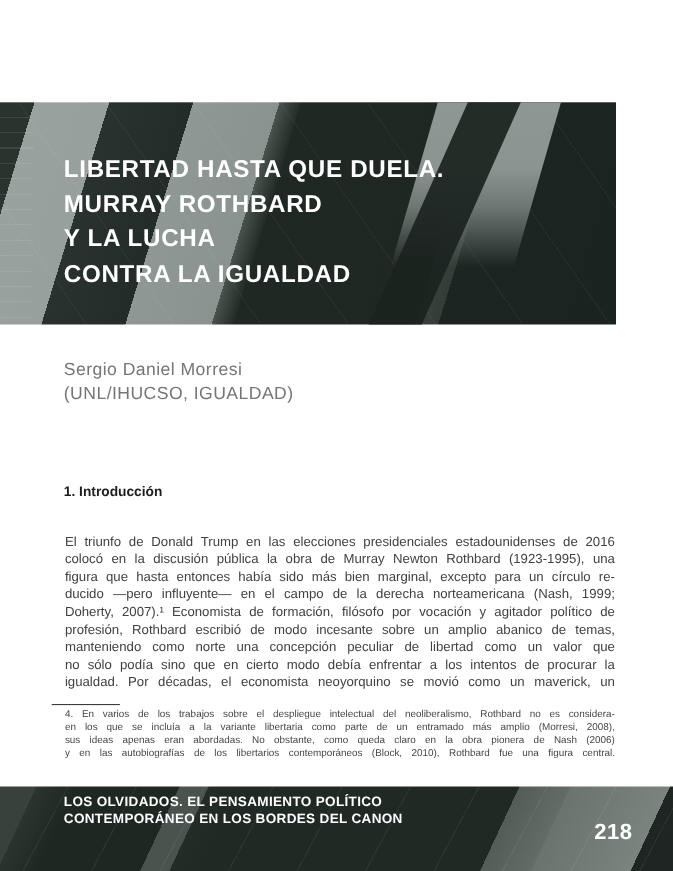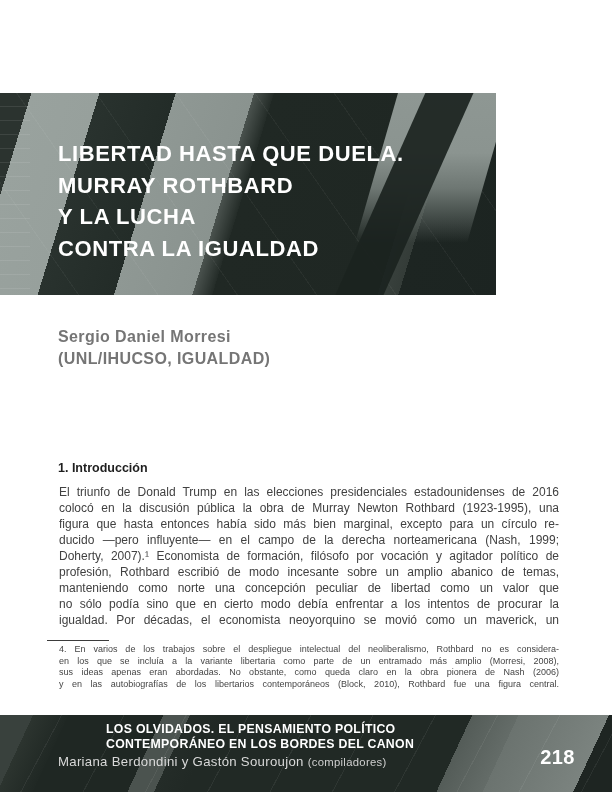--- a/index.html
+++ b/index.html
@@ -7,21 +7,21 @@
     position:relative;
     width:612px;height:792px;
     margin:0 auto;
     background:#ffffff;
     overflow:hidden;
     font-family:"Liberation Sans",sans-serif;
   }
 
   
   .banner{
-    position:absolute;left:0;top:93px;width:496px;height:202px;
+    position:absolute;left:0;top:93px;width:560px;height:202px;
     background:
       repeating-linear-gradient(55deg, rgba(255,255,255,0) 0 64px, rgba(255,255,255,0.045) 64px 65px),
       linear-gradient(107deg,
         #2b332f 0px,  #2b332f 30px,
         #99a29e 30px, #97a09c 95px,
         #29322e 95px, #232c28 168px,
         #8f9894 168px,#8a938f 243px,
         #4a524e 243px,#242c28 262px,
         #202824 262px,#1f2723 420px,
         #3a423e 420px,#343c38 440px,
@@ -50,26 +50,26 @@
     color:#ffffff;
     font-size:22px;line-height:31.6px;
     font-weight:bold;letter-spacing:0.6px;
   }
 
   
   .author{
     position:absolute;left:58px;top:326px;
     color:#757575;
     font-size:16px;line-height:22px;
-    letter-spacing:0.4px;font-weight:700;
+    letter-spacing:0.4px;font-weight:400;
   }
 
   
   .heading{
-    position:absolute;left:58px;top:461px;margin:0;
+    position:absolute;left:58px;top:440px;margin:0;
     color:#1e1e1e;
     font-size:12.5px;line-height:15px;font-weight:bold;
   }
   .bodytext{
     position:absolute;left:47px;top:484px;width:512px;
     color:#414141;
     font-size:12px;line-height:16px;
   }
   .jtext .line{
     text-align:justify;
@@ -105,21 +105,20 @@
         #1e2522 552px,#1e2522 625px,
         #2a322e 625px,#2a322e 660px);
     color:#ffffff;
     overflow:hidden;
   }
   .footer-title{
     position:absolute;left:58px;top:722px;
     font-size:12.3px;line-height:15.3px;
     font-weight:bold;letter-spacing:0.3px;
     color:#ffffff;
-    margin-left:48px;
   }
   .editors{
     position:absolute;left:58px;top:754px;
     font-size:13.2px;line-height:16px;
     color:#d9d9d9;letter-spacing:0.3px;font-weight:400;
   }
   .editors .suffix{font-size:11.3px;color:#cfcfcf;}
   .pagenum{
     position:absolute;right:37px;top:746px;
     font-size:20px;font-weight:bold;letter-spacing:0.5px;
@@ -169,19 +168,15 @@
       <div class="line">en los que se incluía a la variante libertaria como parte de un entramado más amplio (Morresi, 2008),</div>
       <div class="line">sus ideas apenas eran abordadas. No obstante, como queda claro en la obra pionera de Nash (2006)</div>
       <div class="line">y en las autobiografías de los libertarios contemporáneos (Block, 2010), Rothbard fue una figura central.</div>
     </div>
 
   <div class="footer"></div>
   <div class="footer-title">
       <div class="line">LOS OLVIDADOS. EL PENSAMIENTO POLÍTICO</div>
       <div class="line">CONTEMPORÁNEO EN LOS BORDES DEL CANON</div>
     </div>
-  <div class="editors">
-    <span>Mariana Berdondini y Gastón Souroujon</span>
-    <span class="suffix">(compiladores)</span>
-  </div>
   <div class="pagenum">218</div>
 
 </div>
 
 </body></html>

